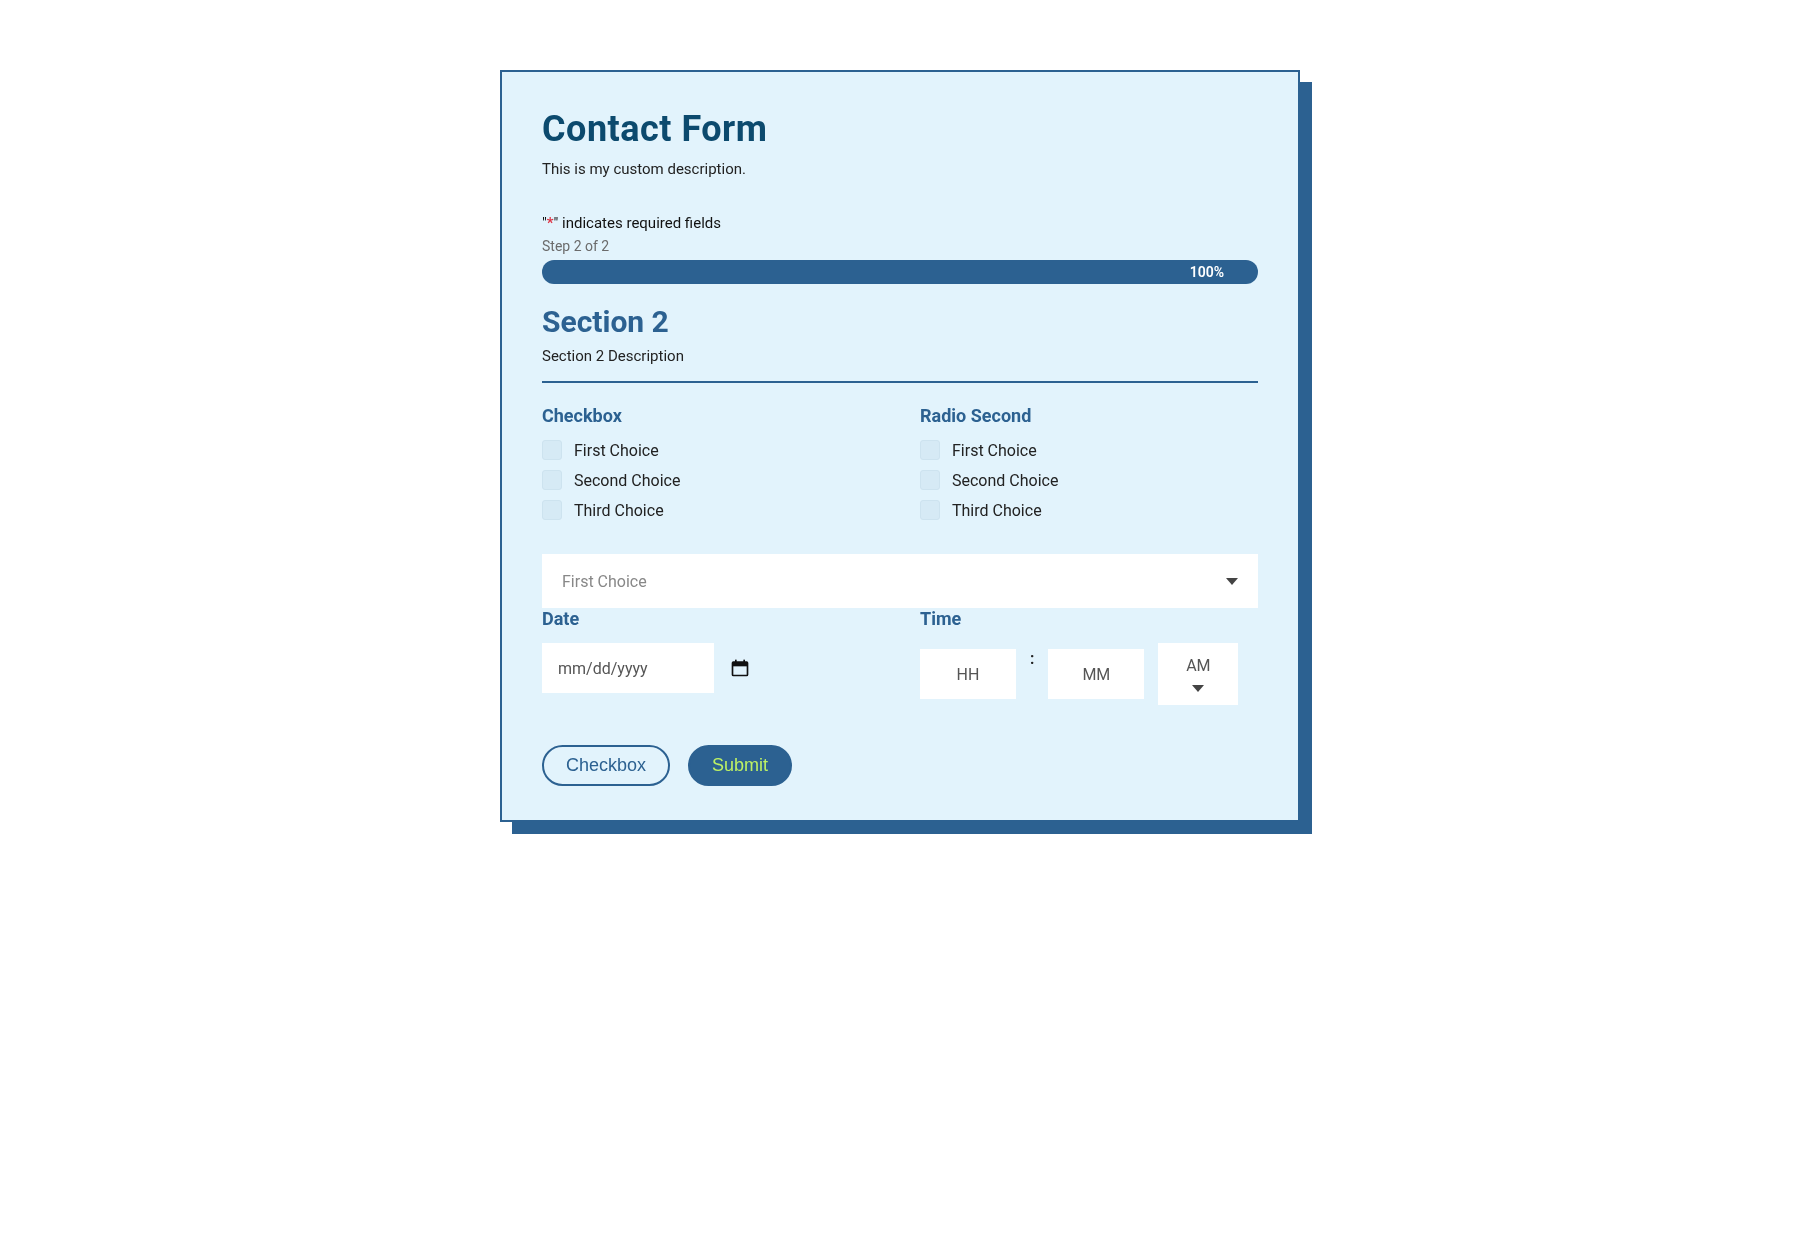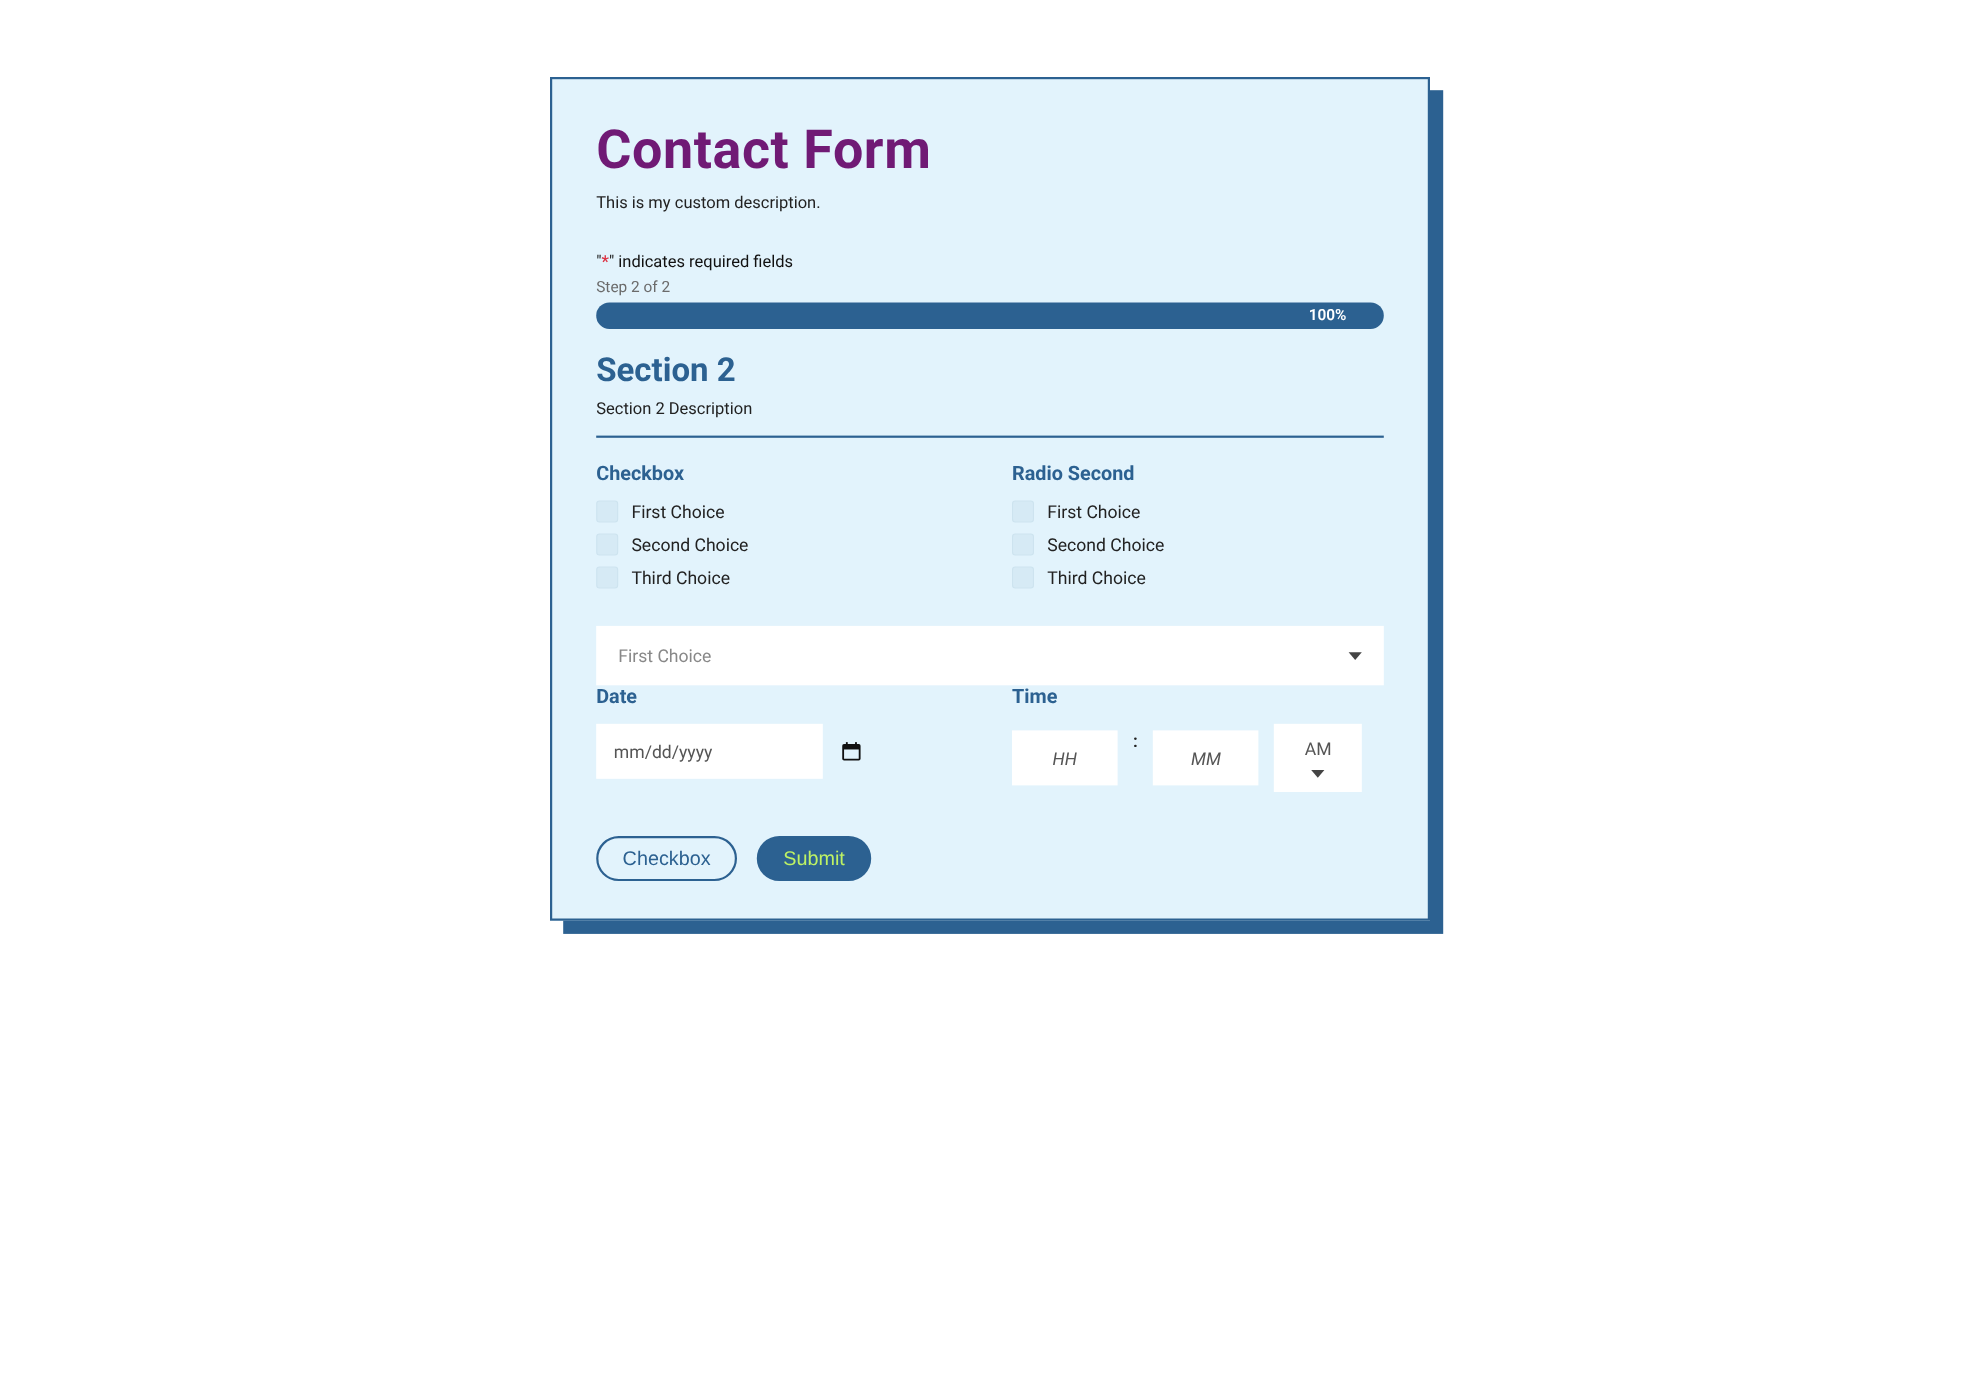--- a/index.html
+++ b/index.html
@@ -24,24 +24,24 @@
     z-index:-1;
   }
   .form-card {
     width: 800px;
     background: #e2f3fc;
     border: 2px solid #2c6191;
     padding: 36px 40px 34px 40px;
     color: #222;
   }
   .form-title {
-    font-size: 49px;
+    font-size: 36px;
     font-weight: 700;
     letter-spacing: .5px;
-    color: #701a75;
+    color: #0c4a6e;
   }
   .form-desc {
     margin-top: 10px;
     font-size: 15px;
     color: #222;
   }
   .required-note {
     margin-top: 36px;
     font-size: 15px;
   }
@@ -145,21 +145,21 @@
   .dt-col{ flex:1; }
   .date-input-row{
     margin-top:12px;
     display:flex;
     align-items:center;
     gap:16px;
   }
   .date-input{
     background:#fff;
     height:50px;
-    width:206px;
+    width:172px;
     display:flex;
     align-items:center;
     padding:0 16px;
     font-size:16px;
     color:#555;
     cursor:text;
   }
   .calendar-icon{
     width:20px;height:20px;
   }
@@ -172,21 +172,20 @@
   .time-box{
     background:#fff;
     height:50px;
     width:96px;
     display:flex;
     align-items:center;
     justify-content:center;
     font-size:16px;
     color:#555;
     cursor:text;
-    font-style:italic;
   }
   .time-sep{
     font-size:16px;
     font-weight:600;
     color:#222;
     position:relative;
     top:-16px;
   }
   .ampm-box{
     background:#fff;

